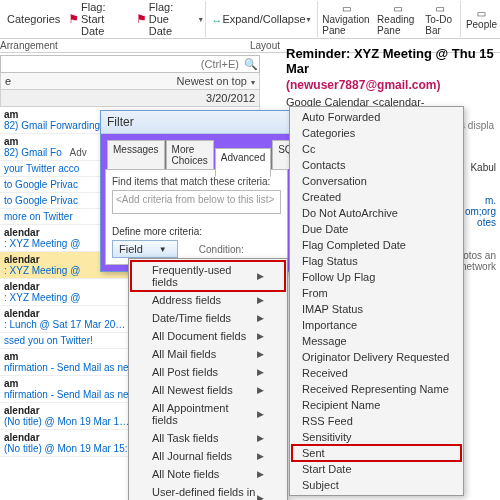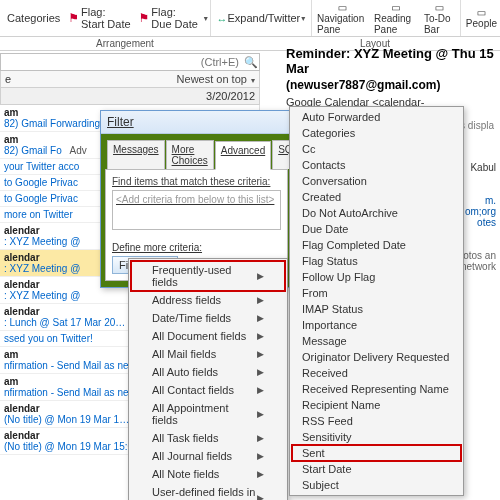--- a/index.html
+++ b/index.html
@@ -5,21 +5,21 @@
 * { margin: 0; padding: 0; box-sizing: border-box; font-family: "Segoe UI", Tahoma, sans-serif; }
 body { background: #fff; font-size: 11px; color: #333; width: 500px; height: 500px; overflow: hidden; position: relative; }
 
 
 .ribbon { display: flex; align-items: center; border-bottom: 1px solid #d0d0d0; }
 .ribbon-btn { display: flex; flex-direction: column; align-items: center; padding: 0 3px; font-size: 10px; color: #333; }
 .ribbon-flat { display: flex; align-items: center; padding: 1px 4px; font-size: 11px; color: #333; }
 .ribbon-flat .flag { color: #c03; margin-right: 2px; font-size: 12px; }
 .ribbon-sep { width: 1px; height: 36px; background: #ddd; margin: 0 2px; }
 .ribbon-labels { display: flex; border-bottom: 1px solid #d0d0d0; }
-.ribbon-labels div { flex: 1; text-align: center; font-size: 10px; color: #555; padding: 1px 0; }
+.ribbon-labels div { flex: 1; font-size: 10px; color: #555; padding: 1px 0; }
 
 
 .search-row { display: flex; align-items: center; border: 1px solid #c0c0c0; margin: 2px 0 0 0; width: 260px; }
 .search-row input { border: none; flex: 1; font-size: 11px; padding: 2px 4px; outline: none; text-align: right; }
 .search-row .sicon { width: 16px; text-align: center; color: #888; }
 
 
 .list-header { display: flex; justify-content: space-between; border: 1px solid #d0d0d0; border-top: none; width: 260px; background: #f7f7f7; padding: 2px 4px; font-size: 11px; }
 .list-header .nt { color: #444; }
 .date-row { border: 1px solid #d0d0d0; border-top: none; width: 260px; background: #f0f0f0; padding: 2px 4px; font-size: 11px; text-align: right; }
@@ -28,34 +28,34 @@
 .msg-list { width: 260px; border-right: 1px solid #ddd; }
 .msg { padding: 2px 4px; border-bottom: 1px solid #eee; font-size: 10px; color: #333; white-space: nowrap; overflow: hidden; }
 .msg.sel { background: #fce9a5; }
 .msg .sub { color: #555; font-size: 10px; }
 .msg .sender { font-weight: bold; color: #222; }
 .msg .blue { color: #06c; }
 
 
 .reading { position: absolute; left: 280px; top: 42px; right: 0; padding: 4px 6px; }
 .reading h2 { font-size: 13px; font-weight: bold; color: #000; margin-bottom: 2px; }
-.reading h3 { font-size: 12px; font-weight: bold; color: #000000; margin-bottom: 4px; }
+.reading h3 { font-size: 12px; font-weight: bold; color: #be185d; margin-bottom: 4px; }
 .reading .from { font-size: 11px; color: #333; }
 .reading .note { font-size: 10px; color: #777; text-align: right; }
 .reading .side { position: absolute; right: 4px; top: 120px; font-size: 10px; color: #05a; text-align: right; }
 
 
-.filter { position: absolute; left: 100px; top: 110px; width: 195px; background: #4d7c0f; border: 1px solid #6b9bd1; box-shadow: 2px 2px 6px rgba(0,0,0,0.25); text-decoration: underline; }
+.filter { position: absolute; left: 100px; top: 110px; width: 195px; background: #8b5cf6; border: 1px solid #6b9bd1; box-shadow: 2px 2px 6px rgba(0,0,0,0.25); }
 .filter-title { background: linear-gradient(#eaf2fb,#d7e6f7); padding: 4px 6px; font-size: 12px; color: #333; border-bottom: 1px solid #b7cce2; }
 .filter-tabs { display: flex; padding: 6px 6px 0 6px; font-size: 10px; }
 .filter-tabs div { padding: 3px 5px; border: 1px solid #bbb; border-bottom: none; background: #f3f3f3; margin-right: 1px; }
-.filter-tabs div.active { background: #fff; border-bottom: 1px solid #fff; position: relative; top: 1px; }
+.filter-tabs div.active { background: #fff; border-bottom: 1px solid #fff; position: relative; top: 8px; }
 .filter-inner { border: 1px solid #bbb; margin: 0 6px 6px 4px; padding: 6px; background: #fff; }
 .criteria-label { font-size: 10px; color: #444; margin-bottom: 3px; }
-.criteria-box { border: 1px solid #bbb; height: 40px; font-size: 10px; color: #999; padding: 3px; }
+.criteria-box { border: 1px solid #bbb; height: 24px; font-size: 10px; color: #999; padding: 3px; }
 .define { font-size: 10px; color: #333; margin-top: 12px; }
 .field-btn { display: inline-flex; align-items: center; background: linear-gradient(#f7fbff,#d8e8f7); border: 1px solid #8fb4d8; padding: 2px 10px 2px 6px; font-size: 11px; margin-top: 3px; }
 .field-btn .tri { margin-left: 16px; font-size: 8px; }
 .cond { display: inline-block; font-size: 10px; color: #666; margin-left: 18px; }
 
 
 .submenu { position: absolute; left: 128px; top: 258px; width: 160px; background: #f4f4f4; border: 1px solid #9a9a9a; box-shadow: 2px 2px 6px rgba(0,0,0,0.25); padding: 2px; }
 .submenu .item { display: flex; justify-content: space-between; align-items: center; padding: 3px 21px; font-size: 11px; color: #333; }
 .submenu .item .arr { font-size: 9px; color: #555; }
 .submenu .sep { height: 1px; background: #ccc; margin: 2px 4px; }
@@ -79,21 +79,21 @@
       <span>Flag: Start Date</span>
     </div>
   <div class="ribbon-flat">
       <span class="flag">⚑</span>
       <span>Flag: Due Date</span>
     </div>
   <span class="dd">▾</span>
   <div class="ribbon-sep"></div>
   <div class="ribbon-flat">
       <span style="color:#2a7">↔</span>
-      <span>Expand/Twitter</span>
+      <span>Expand/Collapse</span>
       <span class="dd">▾</span>
     </div>
   <div class="ribbon-sep"></div>
   <div class="ribbon-btn">
       <span>▭</span>
       <span>Navigation Pane</span>
     </div>
   <div class="ribbon-btn">
       <span>▭</span>
       <span>Reading Pane</span>
@@ -238,25 +238,25 @@
     </div>
     <div class="item">
       <span>All Document fields</span>
       <span class="arr">▶</span>
     </div>
     <div class="item">
       <span>All Mail fields</span>
       <span class="arr">▶</span>
     </div>
     <div class="item">
-      <span>All Auto fields</span>
-      <span class="arr">▶</span>
-    </div>
-    <div class="item">
-      <span>All Contact fields</span>
+      <span>All Post fields</span>
+      <span class="arr">▶</span>
+    </div>
+    <div class="item">
+      <span>All Newest fields</span>
       <span class="arr">▶</span>
     </div>
     <div class="item">
       <span>All Appointment fields</span>
       <span class="arr">▶</span>
     </div>
     <div class="item">
       <span>All Task fields</span>
       <span class="arr">▶</span>
     </div>

